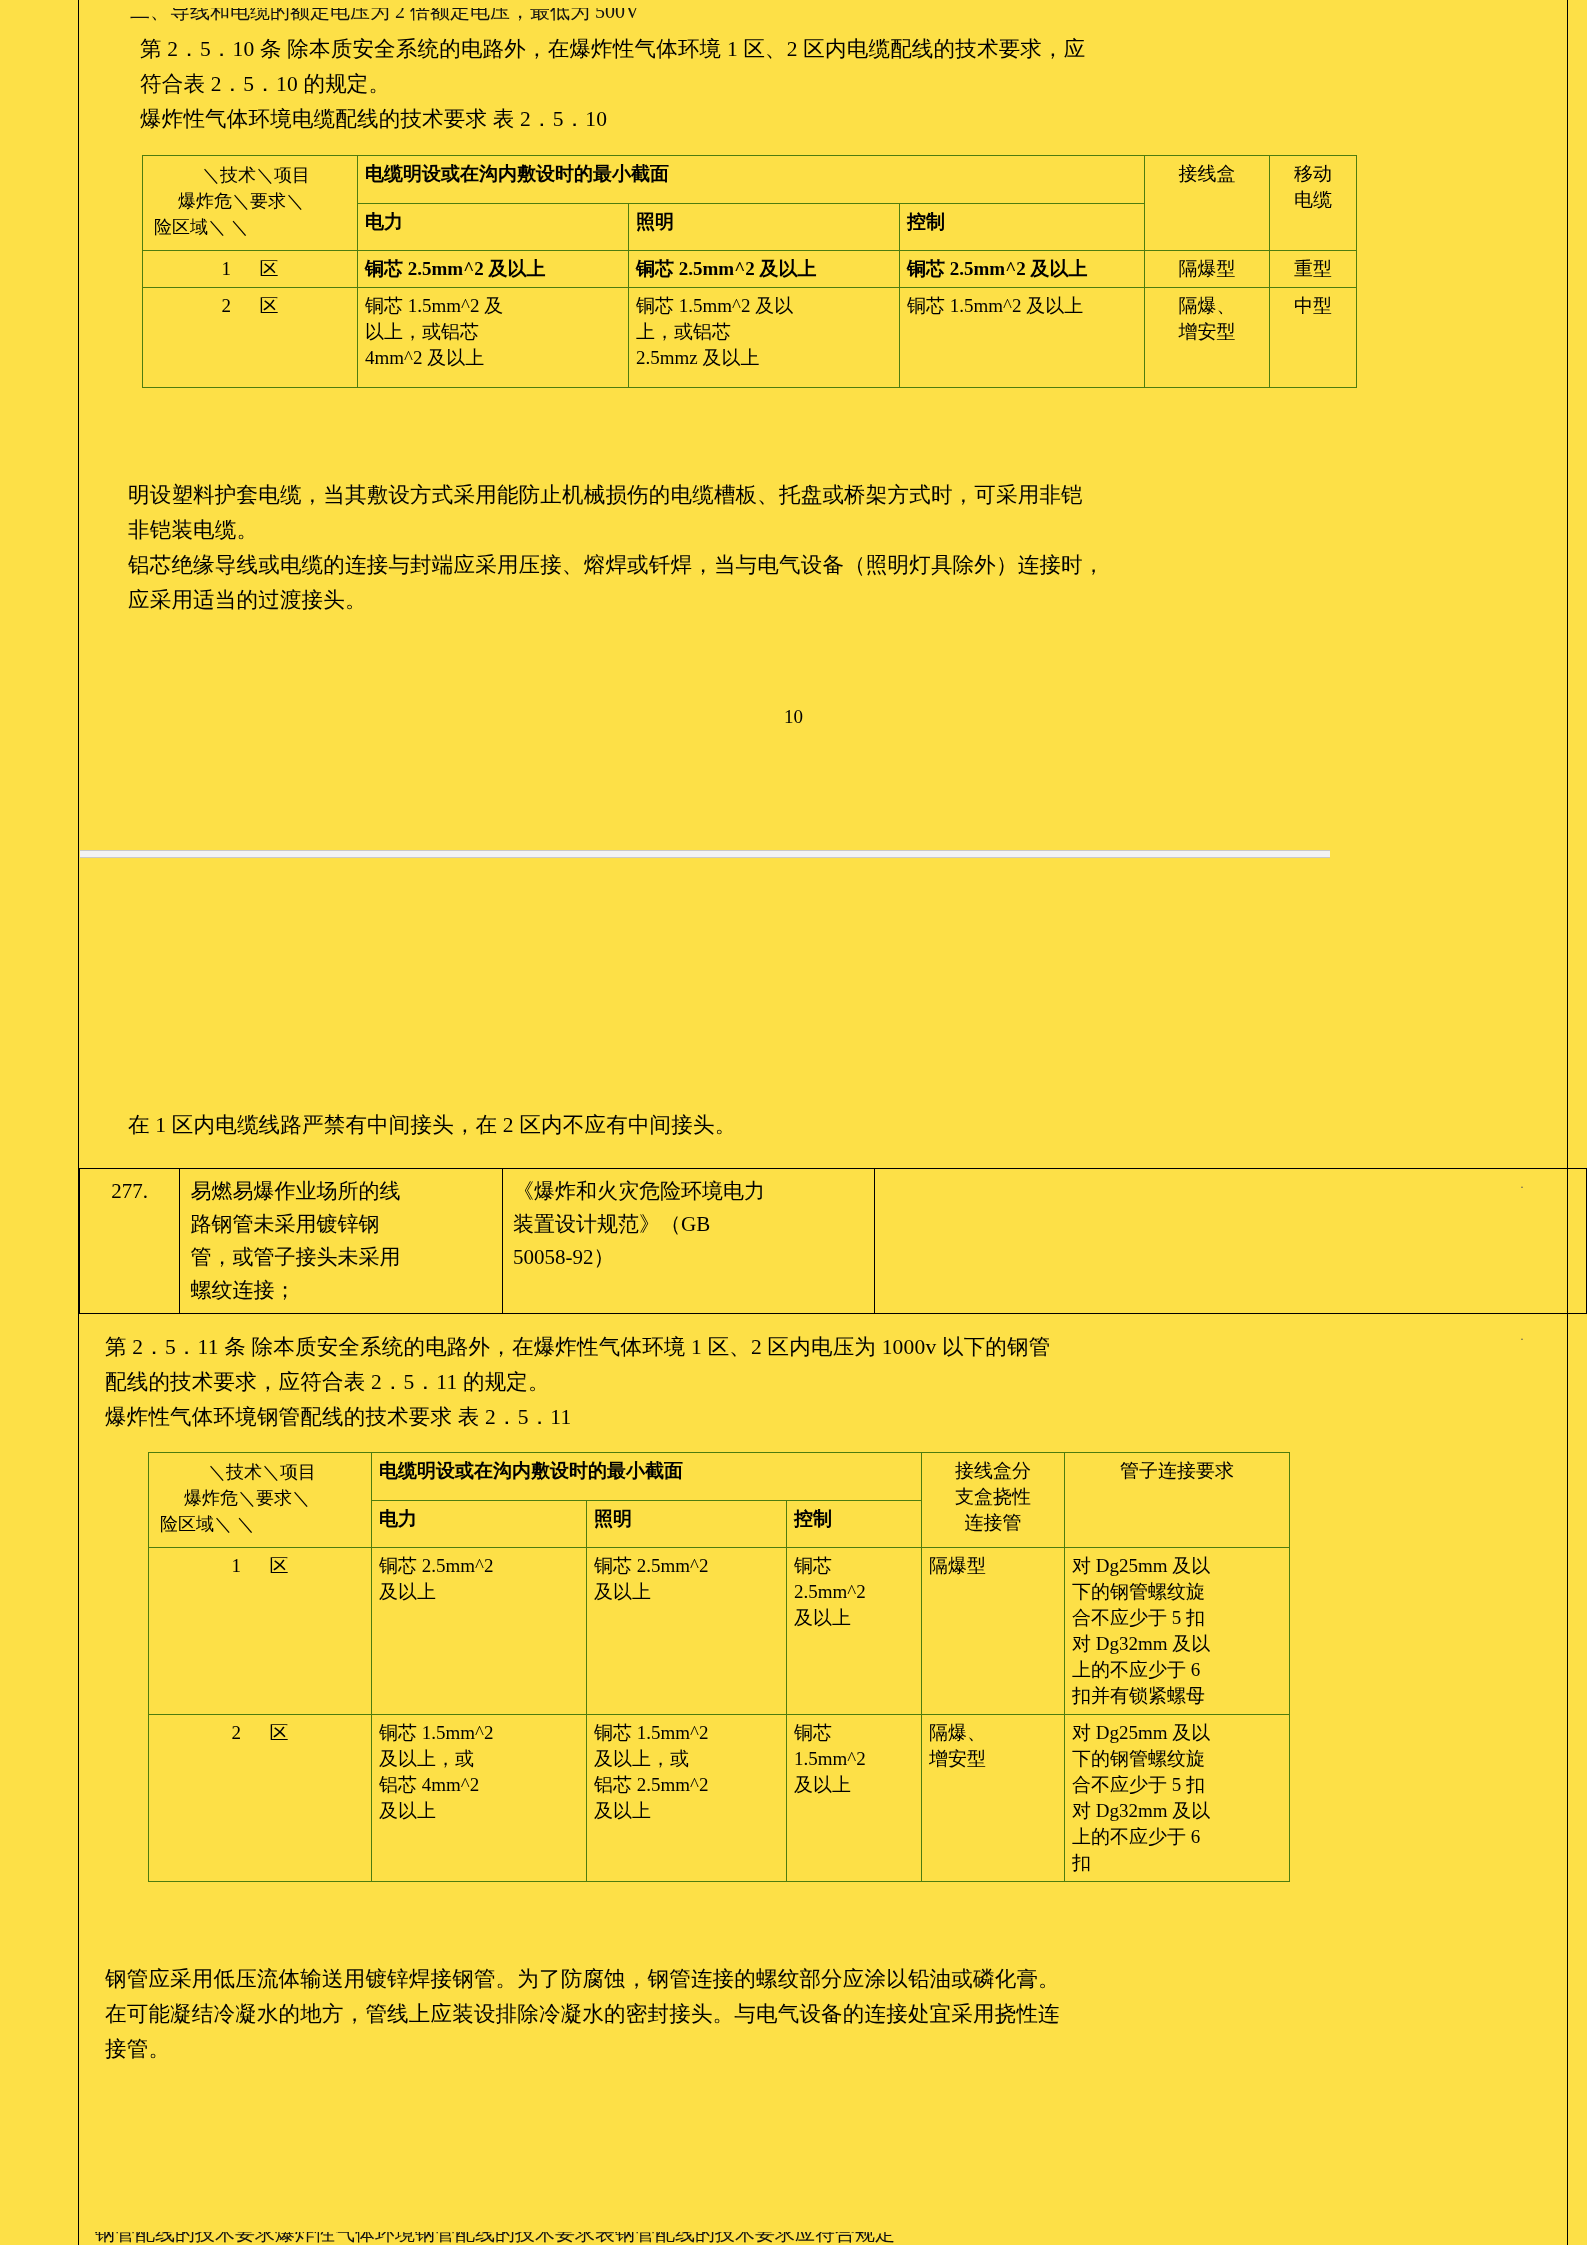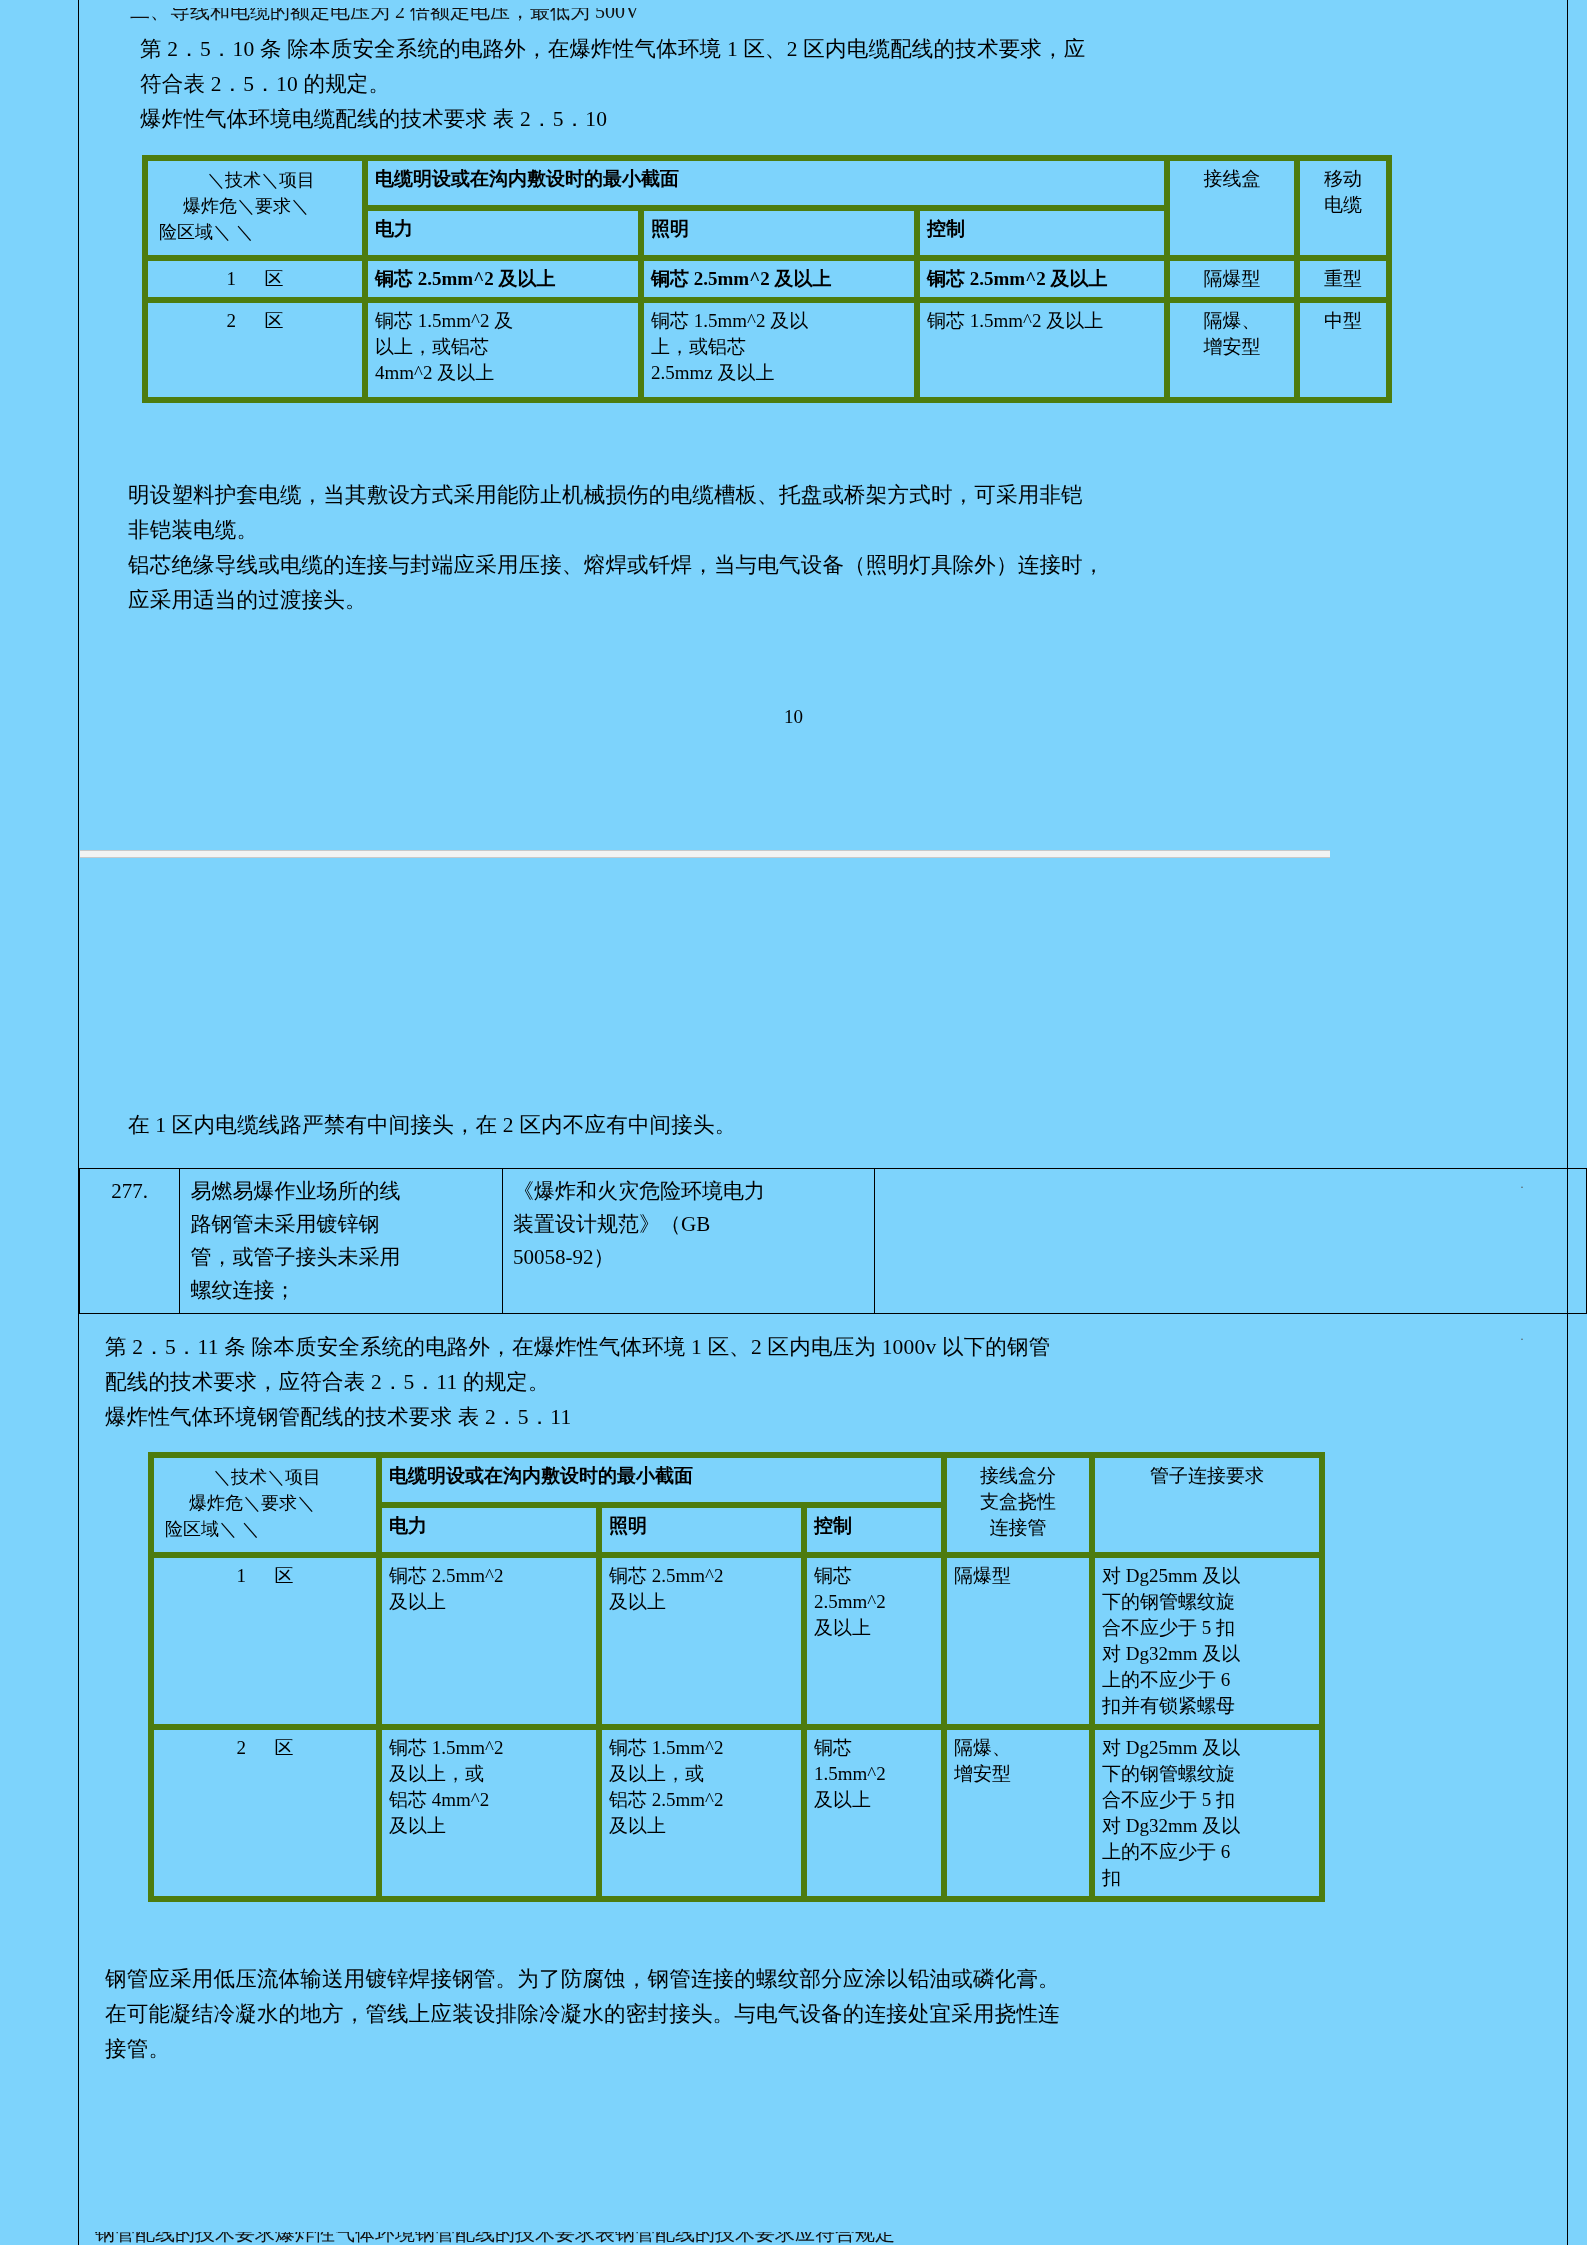--- a/index.html
+++ b/index.html
@@ -9,21 +9,21 @@
   }
   body {
     font-family: "Liberation Serif", serif;
     color: #000;
   }
   .page {
     position: relative;
     width: 1587px;
     height: 2245px;
     margin: 0 auto;
-    background: #7dd3fc;
+    background: #fde047;
     overflow: hidden;
   }
   .outer-frame {
     position: absolute;
     left: 78px;
     top: 0px;
     width: 1490px;
     height: 2245px;
     border-left: 1px solid #000;
     border-right: 1px solid #000;
@@ -66,21 +66,21 @@
     position: absolute;
   }
 
   
   table.doc {
     border-collapse: collapse;
     font-size: 19px;
     line-height: 26px;
   }
   table.doc td {
-    border: 6px solid #4d7c0f;
+    border: 1px solid #4d7c0f;
     padding: 5px 7px;
     vertical-align: top;
   }
   td.ctr { text-align: center; vertical-align: middle; }
   td.mid { vertical-align: middle; font-weight: bold; }
 
   
   .corner {
     position: relative;
     height: 100%;

